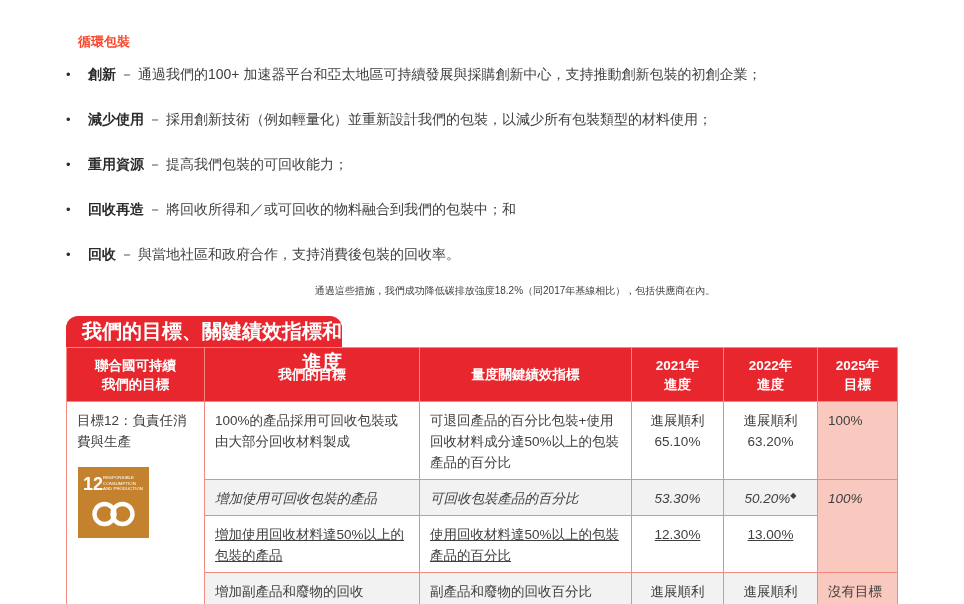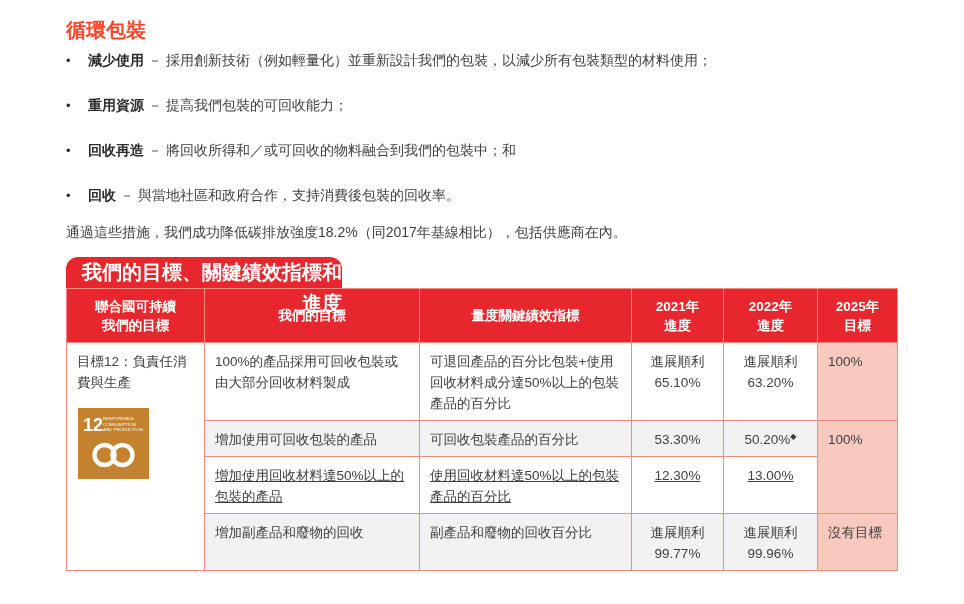--- a/index.html
+++ b/index.html
@@ -6,32 +6,32 @@
   body { margin: 0; background: #ffffff; font-family: "Liberation Sans", "DejaVu Sans", sans-serif; }
   .page {
     position: relative;
     width: 964px; height: 604px;
     background: #ffffff;
     padding: 20px 0 0 66px;
     overflow: hidden;
     color: #3f3f3f;
   }
   .section-title {
-    margin: 0;
-    font-size: 20px; font-weight: bold;
+    margin: 12px;
+    font-size: 13px; font-weight: bold;
     color: #f8472b;
     line-height: 20px;
   }
   ul.bullets { list-style: none; margin: 10px 0 0 0; padding: 0; }
   ul.bullets li { margin: 0 0 24px 0; font-size: 14px; line-height: 20px; color: #3f3f3f; }
   ul.bullets li:last-child { margin-bottom: 16px; }
   .dot { display: inline-block; width: 22px; color: #2e2e2e; font-size: 13px; }
   .term { font-weight: bold; color: #2b2b2b; }
   .dash { margin: 0 4px; color: #3f3f3f; }
-  .summary { margin: 13px 0 0 0; font-size: 14px; line-height: 20px; color: #3f3f3f; }
+  .summary { margin: 13px 0 0 0; font-size: 10px; line-height: 20px; color: #3f3f3f; text-align: center; }
 
   .goals { margin-top: 15px; width: 831px; }
   .tab {
     width: 276px; height: 31px; line-height: 31px;
     background: #e7272d; color: #ffffff;
     font-size: 20px; font-weight: bold;
     text-align: right;
     border-radius: 12px 12px 0 0;
   }
   table.goals-table {
@@ -41,21 +41,21 @@
     font-size: 13.5px;
   }
   table.goals-table th, table.goals-table td { border: 1px solid #f28b7d; }
   table.goals-table th {
     background: #e7272d; color: #ffffff;
     font-weight: bold; text-align: center;
     padding: 6px 2px; line-height: 19px;
     white-space: pre-line;
   }
   thead tr { height: 54px; }
-  tr.r1 { height: 71px; } tr.r2 { height: 30px; } tr.r3 { height: 52px; text-decoration: underline; } tr.r4 { height: 48px; }
+  tr.r1 { height: 71px; } tr.r2 { height: 30px; font-style: italic; } tr.r3 { height: 52px; text-decoration: underline; } tr.r4 { height: 48px; }
   table.goals-table td {
     vertical-align: top;
     padding: 8px 10px 6px 10px;
     line-height: 21px;
     color: #404040;
     background: #ffffff;
   }
   tr.shade td { background: #f2f2f2; }
   td.num { text-align: center; padding-left: 3px; padding-right: 3px; white-space: pre-line; }
   td.target {
@@ -68,20 +68,23 @@
   sup.fmark { font-size: 8px; line-height: 0; }
 </style>
 </head>
 <body>
 
 <div class="page">
 
   <h2 class="section-title">循環包裝</h2>
 
   <ul class="bullets">
+    <li>
+      <span class="dot">•</span><span class="term">創新</span><span class="dash">－</span><span>通過我們的100+ 加速器平台和亞太地區可持續發展與採購創新中心，支持推動創新包裝的初創企業；</span>
+    </li>
     <li>
       <span class="dot">•</span><span class="term">減少使用</span><span class="dash">－</span><span>採用創新技術（例如輕量化）並重新設計我們的包裝，以減少所有包裝類型的材料使用；</span>
     </li>
     <li>
       <span class="dot">•</span><span class="term">重用資源</span><span class="dash">－</span><span>提高我們包裝的可回收能力；</span>
     </li>
     <li>
       <span class="dot">•</span><span class="term">回收再造</span><span class="dash">－</span><span>將回收所得和／或可回收的物料融合到我們的包裝中；和</span>
     </li>
     <li>

